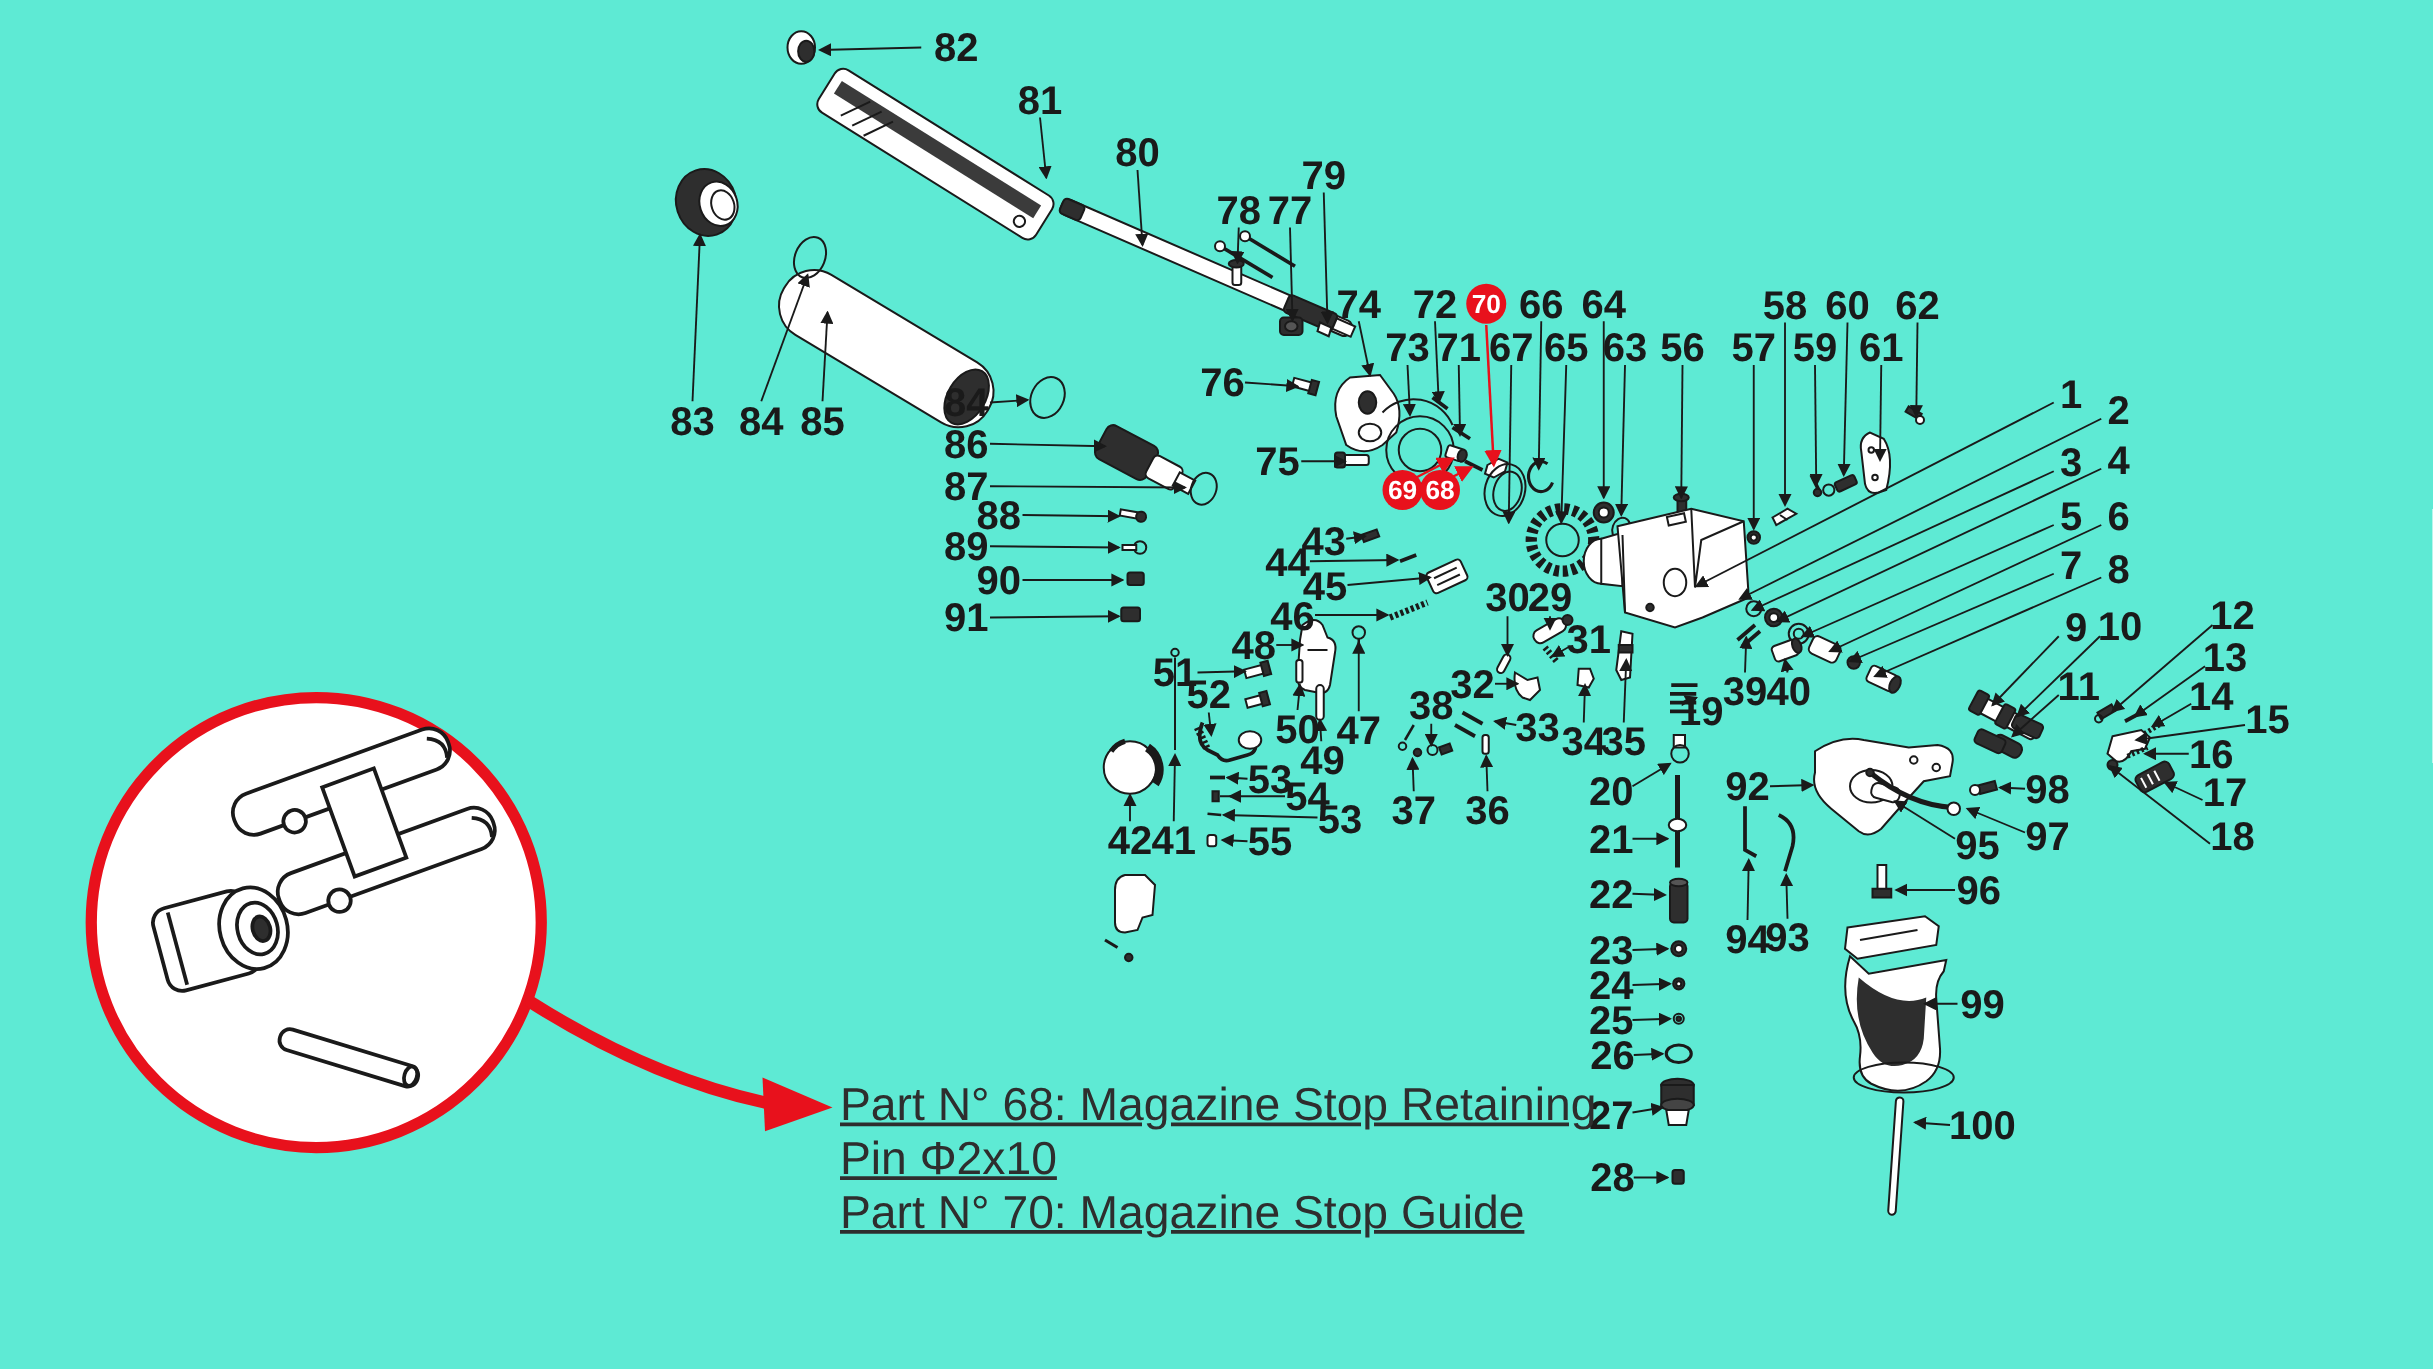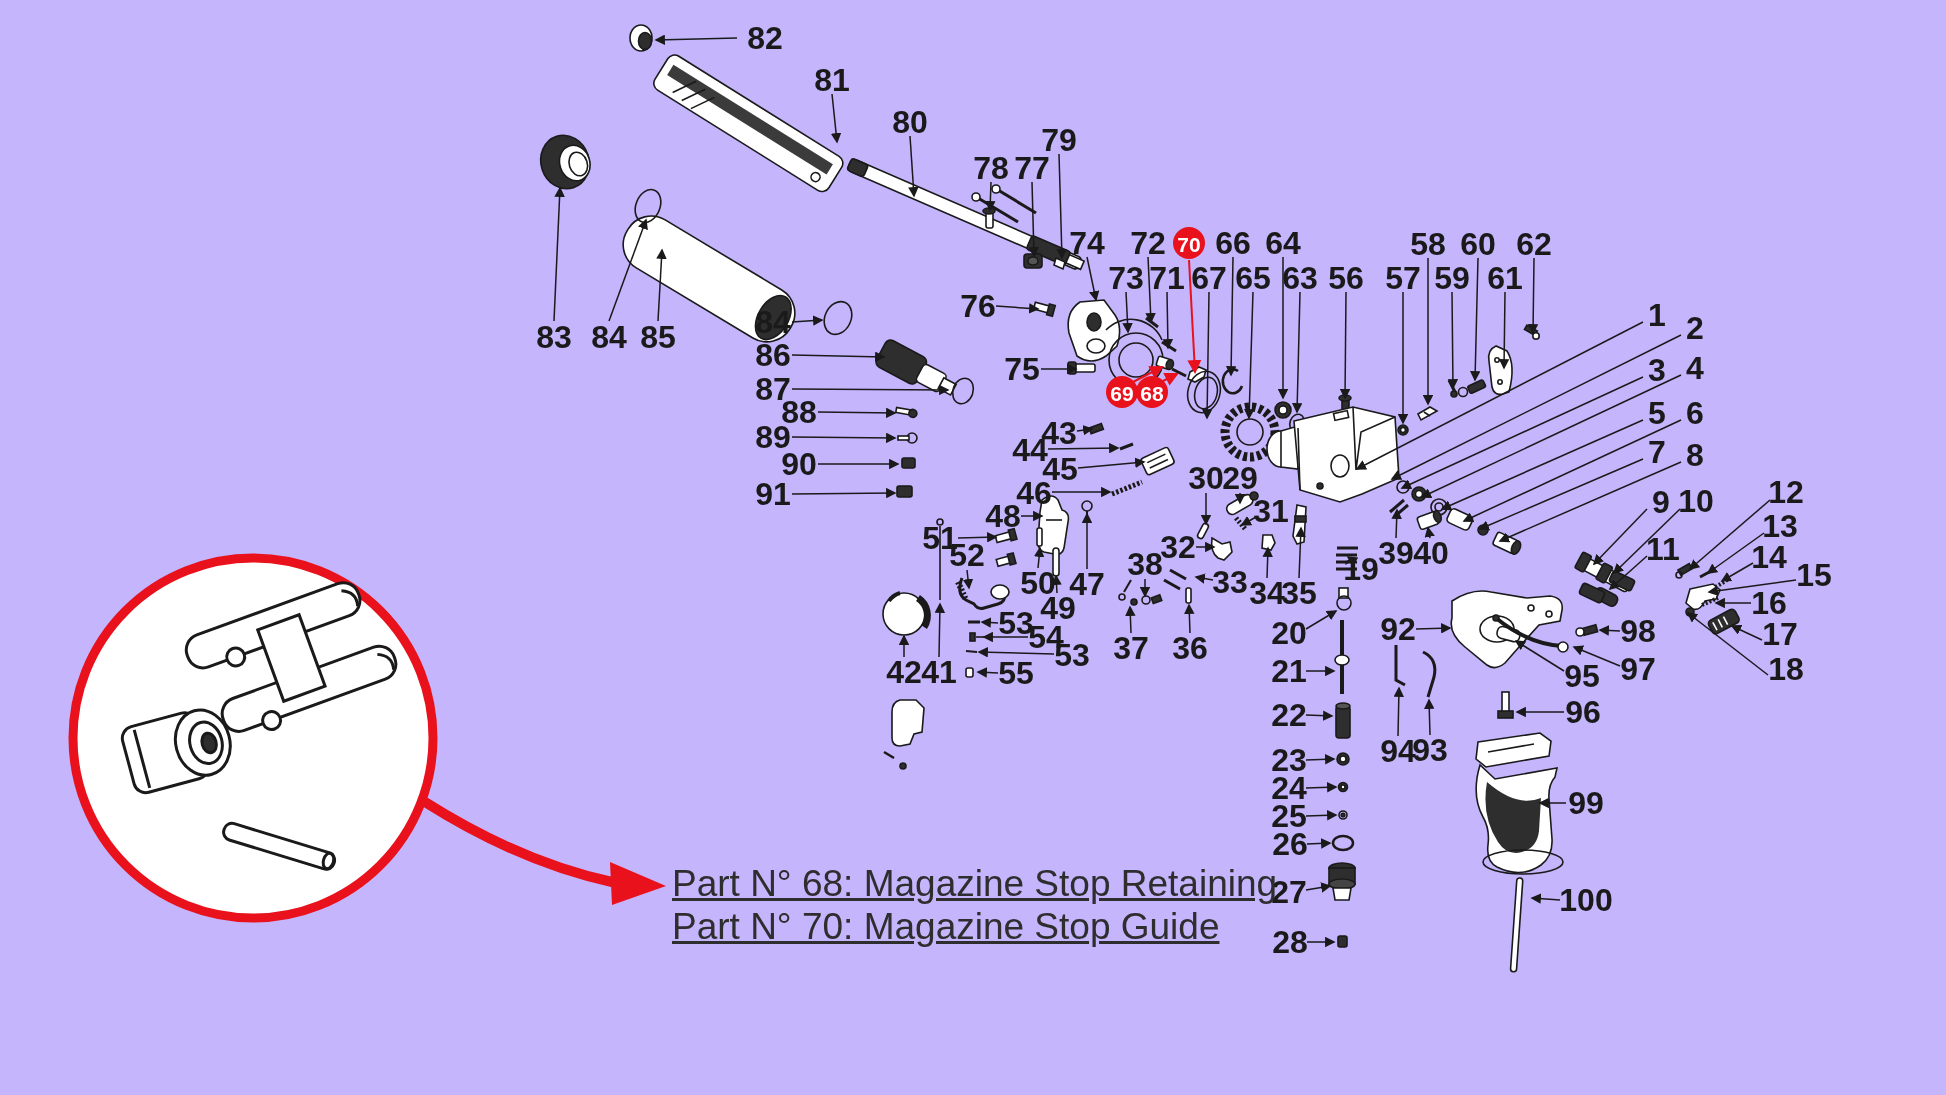--- a/index.html
+++ b/index.html
@@ -1,16 +1,16 @@
 <!DOCTYPE html>
 <html><head>
 <meta charset="utf-8">
 <style>
   html,body{margin:0;padding:0;background:#ffffff;}
-  #page{position:relative;width:1946px;height:1095px;background:#c4b5fd;overflow:hidden;
+  #page{position:relative;width:1946px;height:1095px;background:#5eead4;overflow:hidden;
         font-family:"Liberation Sans",sans-serif;--red:#e8111c;}
   #diagram-svg{position:absolute;left:0;top:0;}
   .plabel{font-family:"Liberation Sans",sans-serif;font-size:32px;font-weight:700;fill:#1a1a1a;
           text-anchor:middle;dominant-baseline:central;}
   .badge-text{font-family:"Liberation Sans",sans-serif;font-size:21px;font-weight:700;fill:#ffffff;
           text-anchor:middle;dominant-baseline:central;}
   .leader{stroke:#1a1a1a;stroke-width:1.5;fill:none;}
   .red-line{stroke:var(--red);stroke-width:2;fill:none;}
   .red-stroke{stroke:var(--red);}
   .red-fill{fill:var(--red);}
@@ -576,16 +576,17 @@
         <circle cx="1122" cy="392" r="16" class="red-fill"></circle>
         <text x="1122" y="393" class="badge-text">69</text>
         <line x1="1161" y1="382" x2="1177" y2="374" class="red-line" marker-end="url(#mArrowRed)"></line>
         <circle cx="1152" cy="392" r="16" class="red-fill"></circle>
         <text x="1152" y="393" class="badge-text">68</text>
       </g>
 </svg>
 
 <div class="caption">
   <div>Part N° 68: Magazine Stop Retaining</div>
+  <div>Pin Φ2x10</div>
   <div>Part N° 70: Magazine Stop Guide</div>
 </div>
 
 </div>
 
 </body></html>

